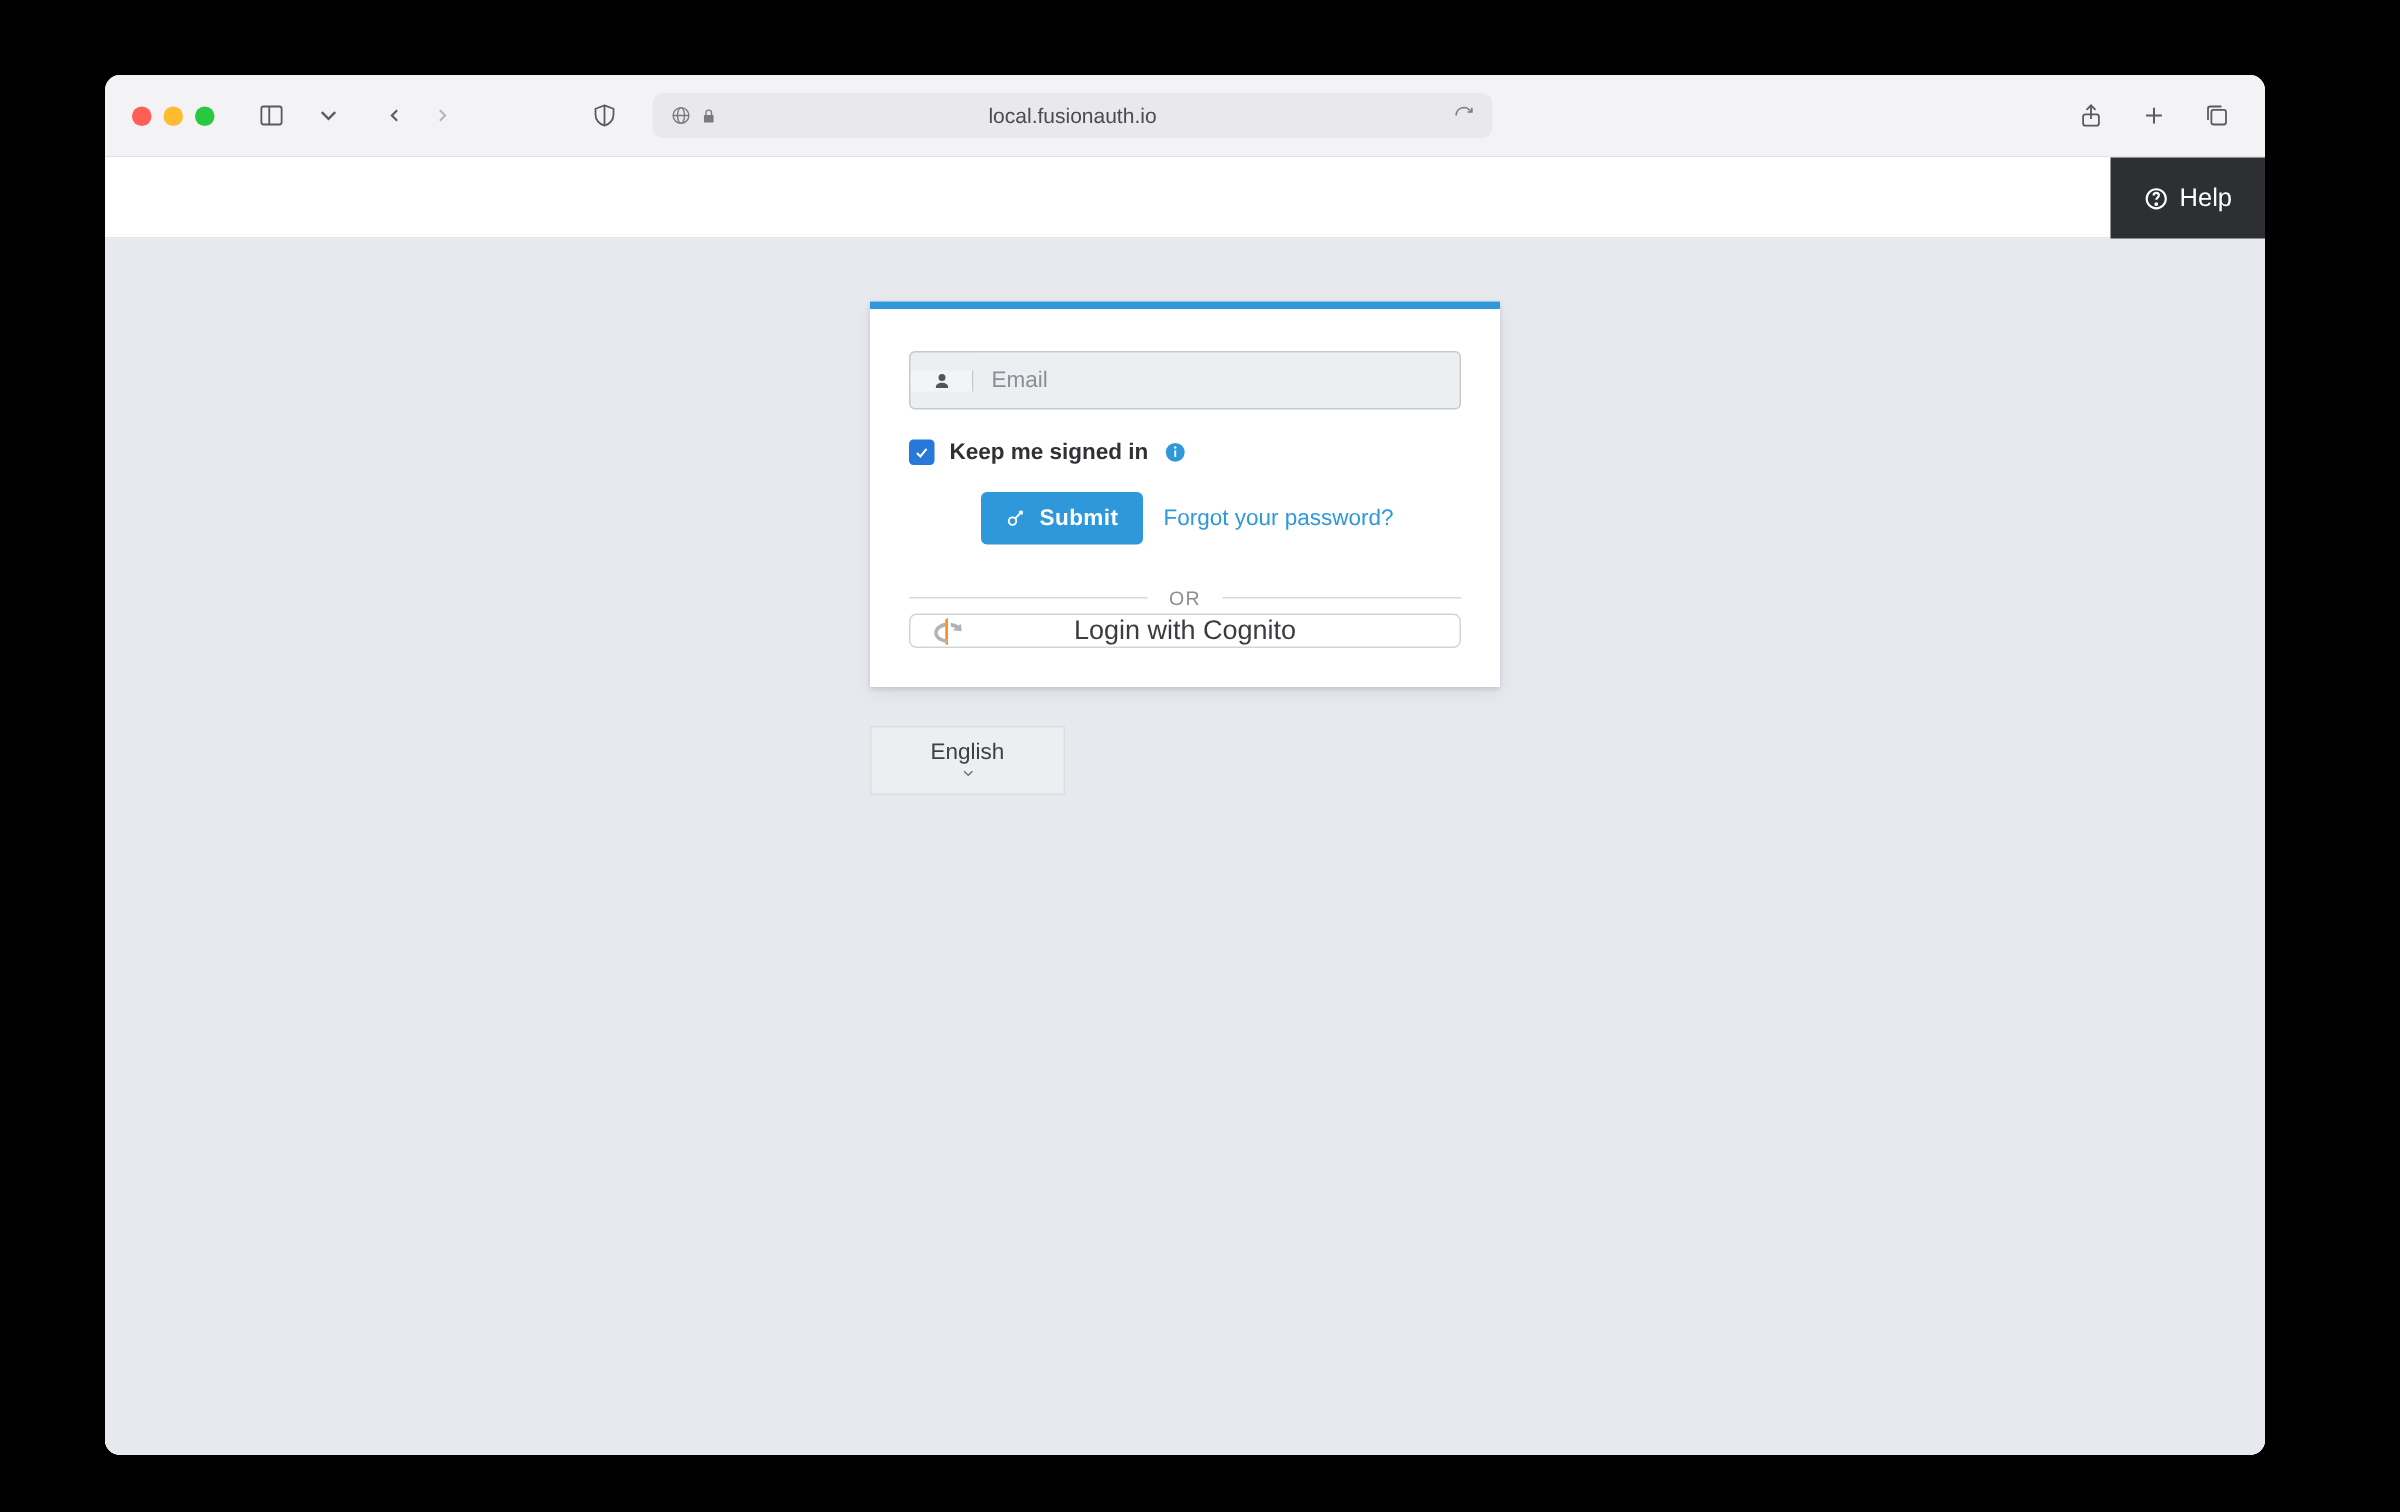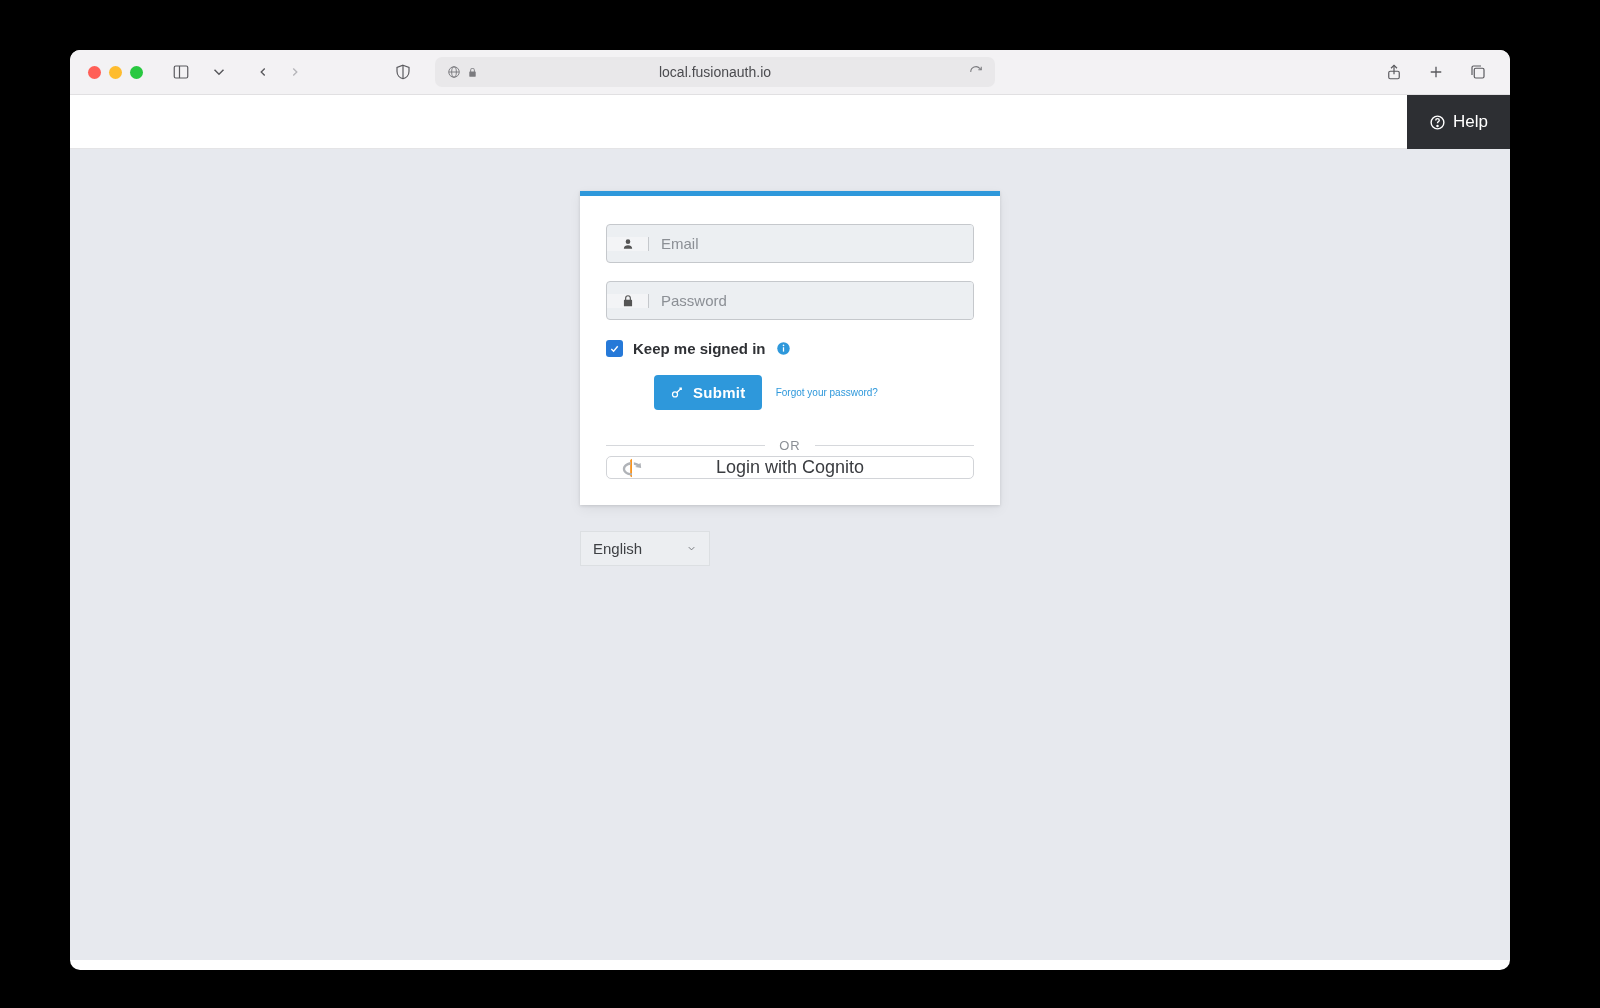--- a/index.html
+++ b/index.html
@@ -16,21 +16,21 @@
     left: 70px;
     width: 1440px;
     height: 920px;
     background: #fff;
     border-radius: 10px;
     overflow: hidden;
     box-shadow: 0 20px 60px rgba(0,0,0,.5);
   }
   
   .toolbar {
-    height: 45px;
+    height: 55px;
     background: #f3f2f4;
     border-bottom: 1px solid #e1e0e2;
     display: flex;
     align-items: center;
     padding: 0 18px;
     gap: 10px;
   }
   .traffic { display: flex; gap: 8px; margin-right: 14px; }
   .traffic span { width: 13px; height: 13px; border-radius: 50%; display: block; }
   .tl-red { background: #ff5f57; }
@@ -174,21 +174,21 @@
     font-weight: 600;
     letter-spacing: .3px;
     display: flex;
     align-items: center;
     gap: 8px;
     cursor: pointer;
   }
   .submit-btn svg { width: 15px; height: 15px; }
   .forgot {
     color: #2e98db;
-    font-size: 10px;
+    font-size: 15px;
     text-decoration: none;
     cursor: pointer;
   }
 
   .divider {
     display: flex;
     align-items: center;
     margin: 28px 0 3px;
     color: #8b8f95;
     font-size: 13px;
@@ -230,20 +230,21 @@
     margin-left: calc(50% - 210px);
     background: #eceef1;
     border: 1px solid #dcdfe2;
     padding: 8px 12px;
     font-size: 15px;
     color: #3e4044;
     display: flex;
     align-items: center;
     justify-content: space-between;
     cursor: pointer;
+    flex-direction: column;
   }
   .lang-select svg { width: 11px; height: 11px; color: #6b6e73; }
 </style>
 </head>
 <body>
 
 <div class="browser-window">
 
   <div class="toolbar">
     <div class="traffic">
@@ -342,28 +343,20 @@
 
         <div class="input-group">
           <div class="input-addon">
             <svg viewBox="0 0 24 24" fill="currentColor">
                 <path d="M12 12a4 4 0 100-8 4 4 0 000 8zm0 2c-4 0-7 2-7 5v1h14v-1c0-3-3-5-7-5z"></path>
               </svg>
           </div>
           <input type="text" placeholder="Email" style="">
         </div>
 
-        <div class="input-group">
-          <div class="input-addon">
-            <svg viewBox="0 0 24 24" fill="currentColor">
-                <path d="M7 10V7a5 5 0 0110 0v3h1a1 1 0 011 1v9a1 1 0 01-1 1H6a1 1 0 01-1-1v-9a1 1 0 011-1h1zm2 0h6V7a3 3 0 00-6 0v3z"></path>
-              </svg>
-          </div>
-          <input type="password" placeholder="Password" style="">
-        </div>
 
         <div class="check-row">
           <span class="checkbox">
             <svg viewBox="0 0 24 24">
                 <polyline points="5 13 10 18 19 7"></polyline>
               </svg>
           </span>
           <span>Keep me signed in</span>
           <span class="info-ic">
             <svg viewBox="0 0 24 24" fill="currentColor">

